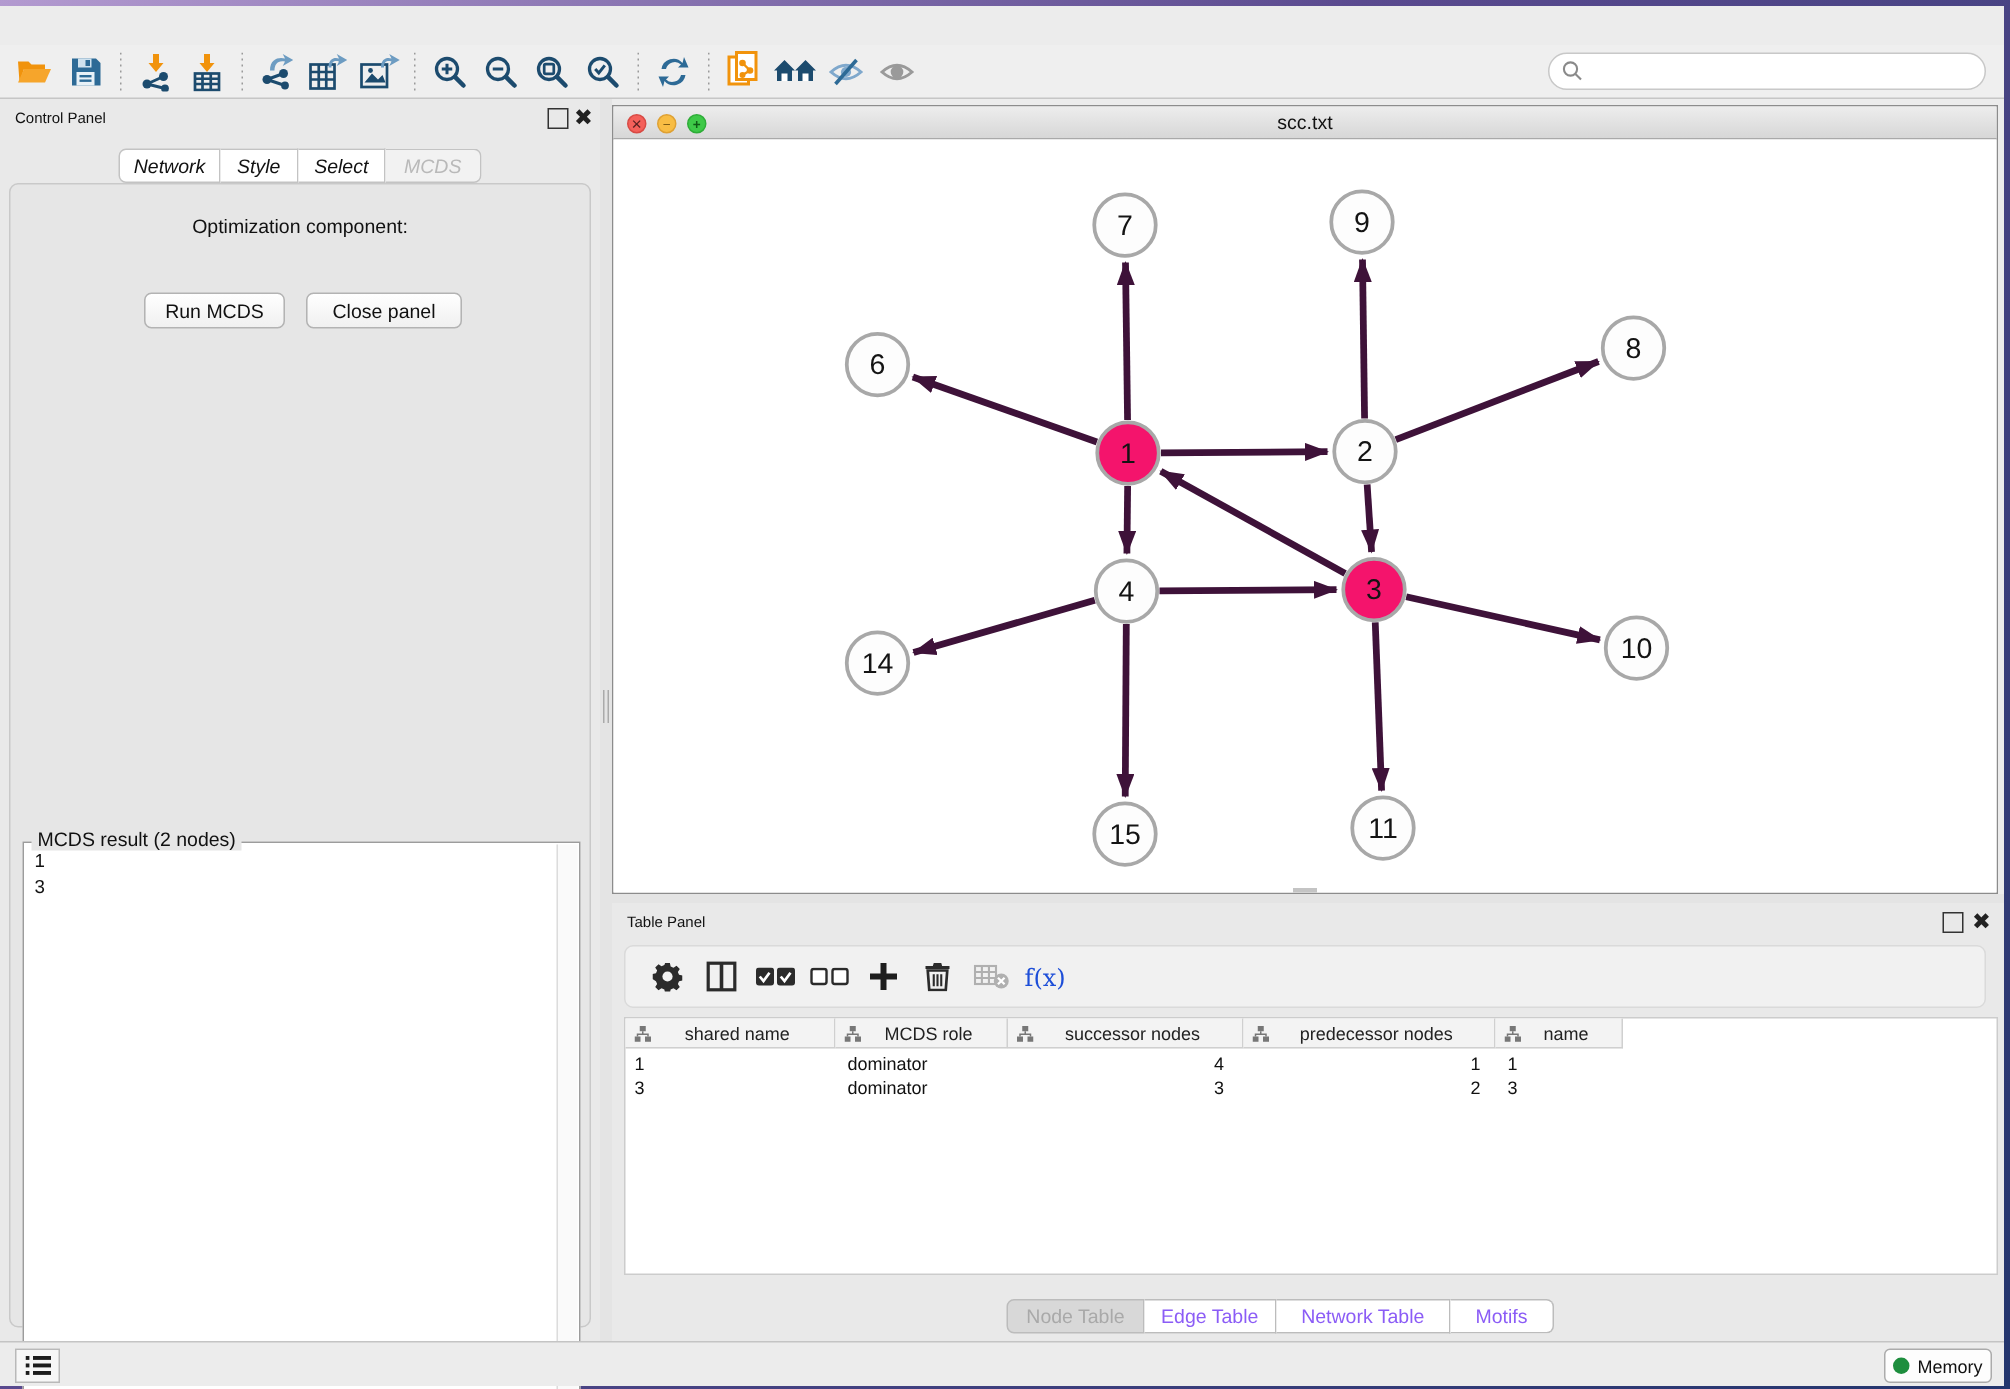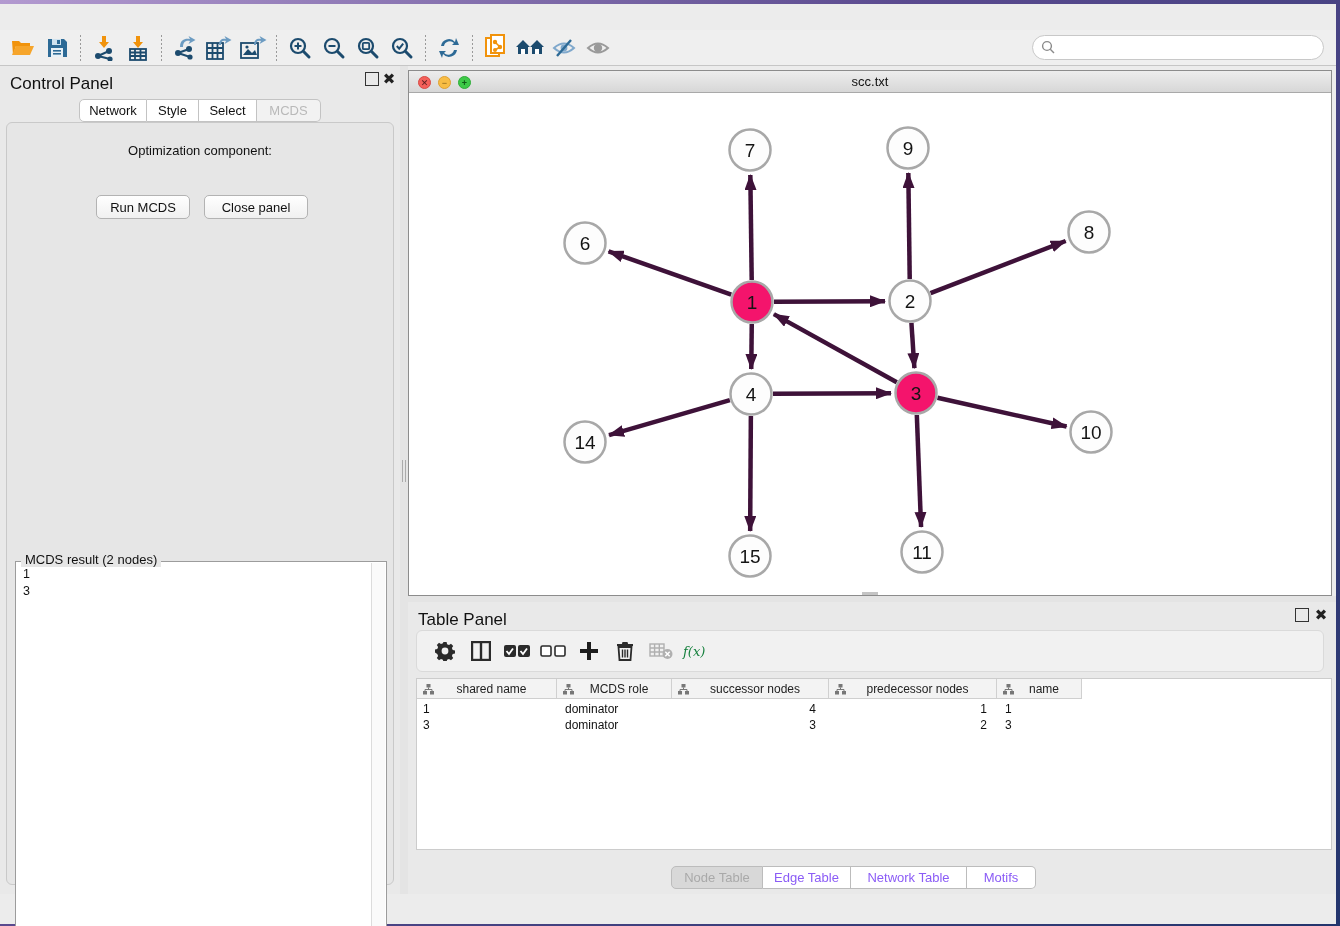--- a/index.html
+++ b/index.html
@@ -24,27 +24,27 @@
   .tb-sep { width:1px; height:26px; margin:0 6px; flex:0 0 auto;
             background-image:linear-gradient(#9a9a9a 40%, transparent 40%); background-size:1px 4px; }
   .search-wrap { position:absolute; right:12px; top:5px; width:292px; height:25px; }
   .search-input { width:100%; height:100%; border:1px solid #c8c8c8; border-radius:13px;
                   background:#fff; padding-left:28px; font-size:13px; outline:none; }
   .search-glass { position:absolute; left:9px; top:5px; }
 
   
   .control-panel { position:absolute; left:0; top:62px; width:400px; height:828px; background:#e9e9e9; }
   .panel-head { position:absolute; left:0; top:0; width:100%; height:30px; }
-  .panel-title { position:absolute; left:10px; top:8px; font-size:17px; color:#111; }
+  .panel-title { position:absolute; left:10px; top:8px; font-size:10px; color:#111; }
   .panel-btn { position:absolute; top:6px; width:14px; height:14px; font-size:12px; line-height:14px;
                text-align:center; color:#222; cursor:default; }
   .float-btn { border:1.5px solid #333; }
   .close-btn { font-weight:bold; font-size:15px; }
 
-  .cp-tabs { position:absolute; left:79px; top:33px; height:23px; display:flex; z-index:3; }
+  .cp-tabs { position:absolute; left:79px; top:33px; height:23px; display:flex; z-index:3;font-style:italic; }
   .cp-tab { height:23px; border:1px solid #c3c3c3; border-left:none; background:#fff;
             font-size:13px; display:flex; align-items:center; justify-content:center; color:#111; }
   .cp-tab:first-child { border-left:1px solid #c3c3c3; border-radius:5px 0 0 5px; }
   .cp-tab:last-child { border-radius:0 5px 5px 0; }
   .cp-tab.sel { color:#b9b9b9; background:#f2f2f2; }
 
   .cp-content { position:absolute; left:6px; top:56px; width:388px; height:763px;
                 background:#e6e6e6; border:1px solid #c9c9c9; border-radius:6px; }
   .opt-label { position:absolute; left:0; top:20px; width:100%; text-align:center; font-size:13px; color:#111; }
   .cp-select { position:absolute; left:38px; top:39px; width:312px; height:24px; background:#fff;
@@ -85,22 +85,22 @@
   .tr-green { left:49px; background:#3ec948; border:1px solid #2ead38; color:#0f5c16; font-weight:bold; }
   .net-canvas { position:absolute; left:0; top:22px; width:922px; height:502px; background:#fff; }
   .net-hhandle { position:absolute; left:453px; bottom:0px; width:16px; height:3px; background:#c4c4c4; }
 
   
   .h-splitter { position:absolute; left:408px; top:592px; width:928px; height:6px; background:#e4e4e4; }
   .table-panel { position:absolute; left:408px; top:598px; width:928px; height:292px; background:#e9e9e9; }
   .tp-toolbar { position:absolute; left:8px; top:28px; width:908px; height:42px; background:#f1f1f1;
                 border:1px solid #dadada; border-radius:6px; display:flex; align-items:center; padding-left:10px; }
   .tp-icon { width:36px; height:32px; display:flex; align-items:center; justify-content:center; }
-  .fx-label { font-size:13px; font-style:italic; font-family:"DejaVu Serif","Liberation Serif",serif;
-              color:#15803d; margin-left:4px; }
+  .fx-label { font-size:16px; font-family:"DejaVu Serif","Liberation Serif",serif;
+              color:#1d4ed8; margin-left:4px; }
   .data-table { position:absolute; left:8px; top:76px; width:916px; height:172px; background:#fff;
                 border:1px solid #cccccc; }
   .dt-header { position:absolute; left:0; top:0; height:20px; display:flex; }
   .dt-hcell { height:20px; background:#f3f3f3; border-right:1px solid #d0d0d0; border-bottom:1px solid #cfcfcf;
               position:relative; display:flex; align-items:center; justify-content:center; font-size:12px; color:#222; }
   .dt-hcell .hicon { position:absolute; left:6px; top:4.5px; }
   .dt-row { position:absolute; left:0; height:16px; width:100%; }
   .dt-cell { position:absolute; top:0; height:16px; font-size:12px; color:#111; line-height:16px;
              white-space:nowrap; overflow:hidden; }
   .al { text-align:left; } .ar { text-align:right; }
@@ -496,15 +496,33 @@
       </div>
 
       <div class="tp-tabs" id="tp-tabs">
           <div class="tp-tab sel" style="width: 92px;">Node Table</div>
           <div class="tp-tab" style="width: 88px;">Edge Table</div>
           <div class="tp-tab" style="width: 116px;">Network Table</div>
           <div class="tp-tab" style="width: 69px;">Motifs</div>
         </div>
     </div>
 
+    <div class="statusbar">
+      <div class="list-btn">
+        <svg width="17" height="15" viewBox="0 0 17 15">
+            <g fill="#1d1d1d">
+              <rect x="0" y="1" width="2.6" height="2.6"></rect>
+              <rect x="5" y="1" width="12" height="2.6"></rect>
+              <rect x="0" y="6" width="2.6" height="2.6"></rect>
+              <rect x="5" y="6" width="12" height="2.6"></rect>
+              <rect x="0" y="11" width="2.6" height="2.6"></rect>
+              <rect x="5" y="11" width="12" height="2.6"></rect>
+            </g>
+          </svg>
+      </div>
+      <div class="memory-btn">
+        <span class="mem-dot"></span>
+        <span>Memory</span>
+      </div>
+    </div>
 
   </div>
 </div>
 
 </body></html>

